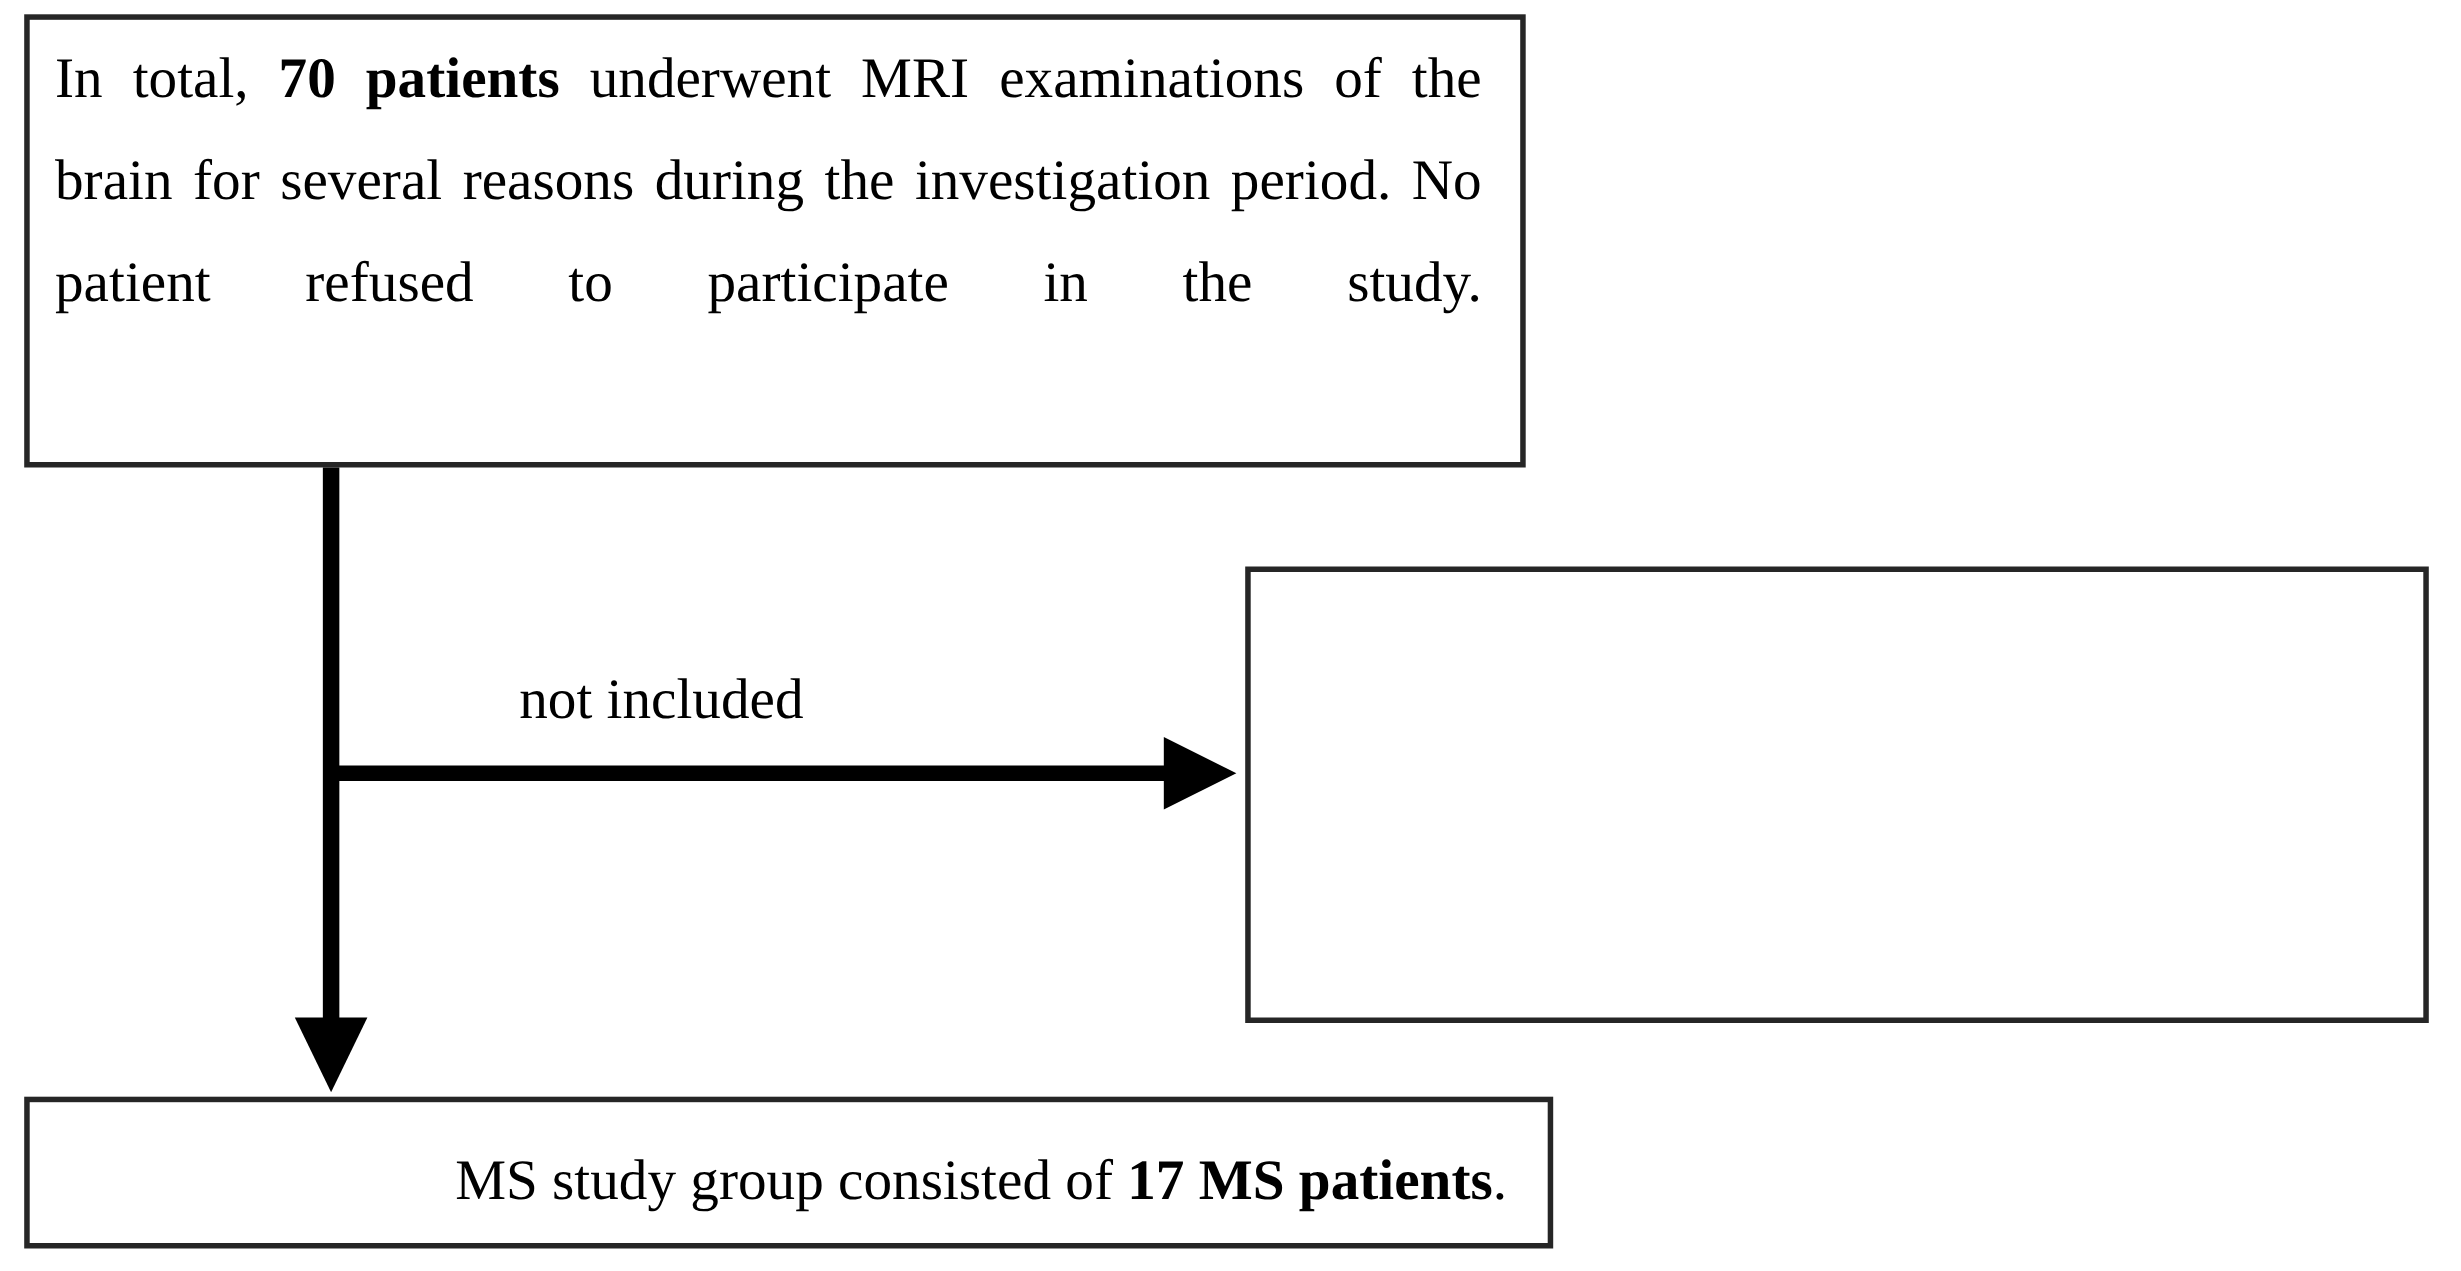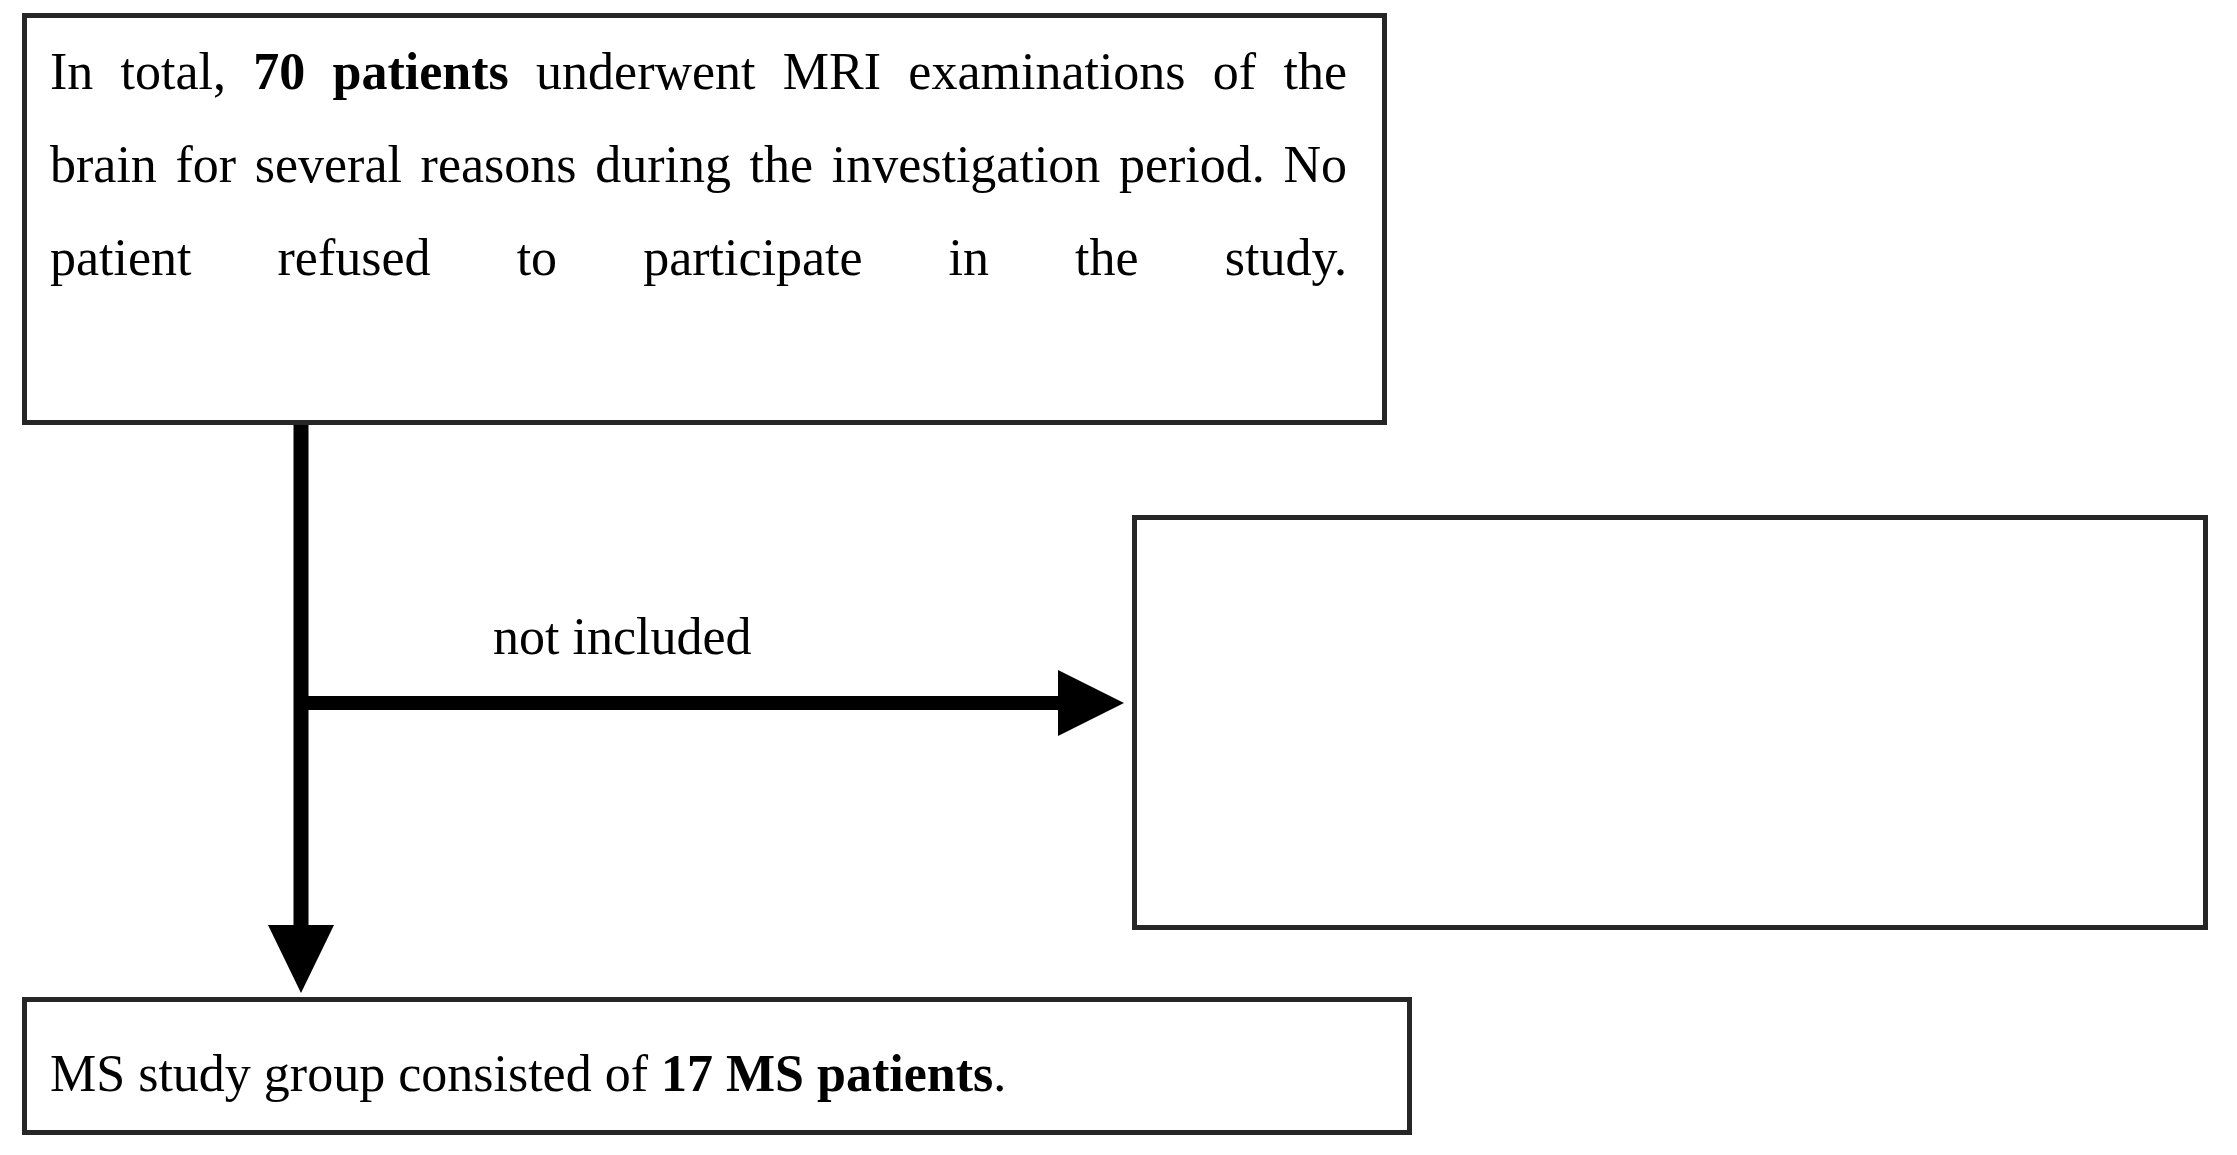--- a/index.html
+++ b/index.html
@@ -33,21 +33,21 @@
 
   .node-text {
     position: absolute;
     font-size: 52px;
     line-height: 93px;
     text-align: justify;
     text-justify: inter-word;
     color: #000000;
   }
   .node-text.single-line {
-    text-align: left;
+    text-align: right;
   }
   
   .node-text .jfill {
     display: inline-block;
     width: 100%;
     height: 0;
     overflow: hidden;
   }
 
   b, .bold { font-weight: bold; }
@@ -97,21 +97,21 @@
     left: 0;
     top: 0;
     width: 2237px;
     height: 1155px;
     pointer-events: none;
   }
 
   
   #label-not-included {
     position: absolute;
-    left: 493px;
+    left: 472px;
     top: 606px;
     font-size: 52px;
     line-height: 62px;
     white-space: nowrap;
     color: #000000;
   }
 </style>
 </head>
 <body>
 

